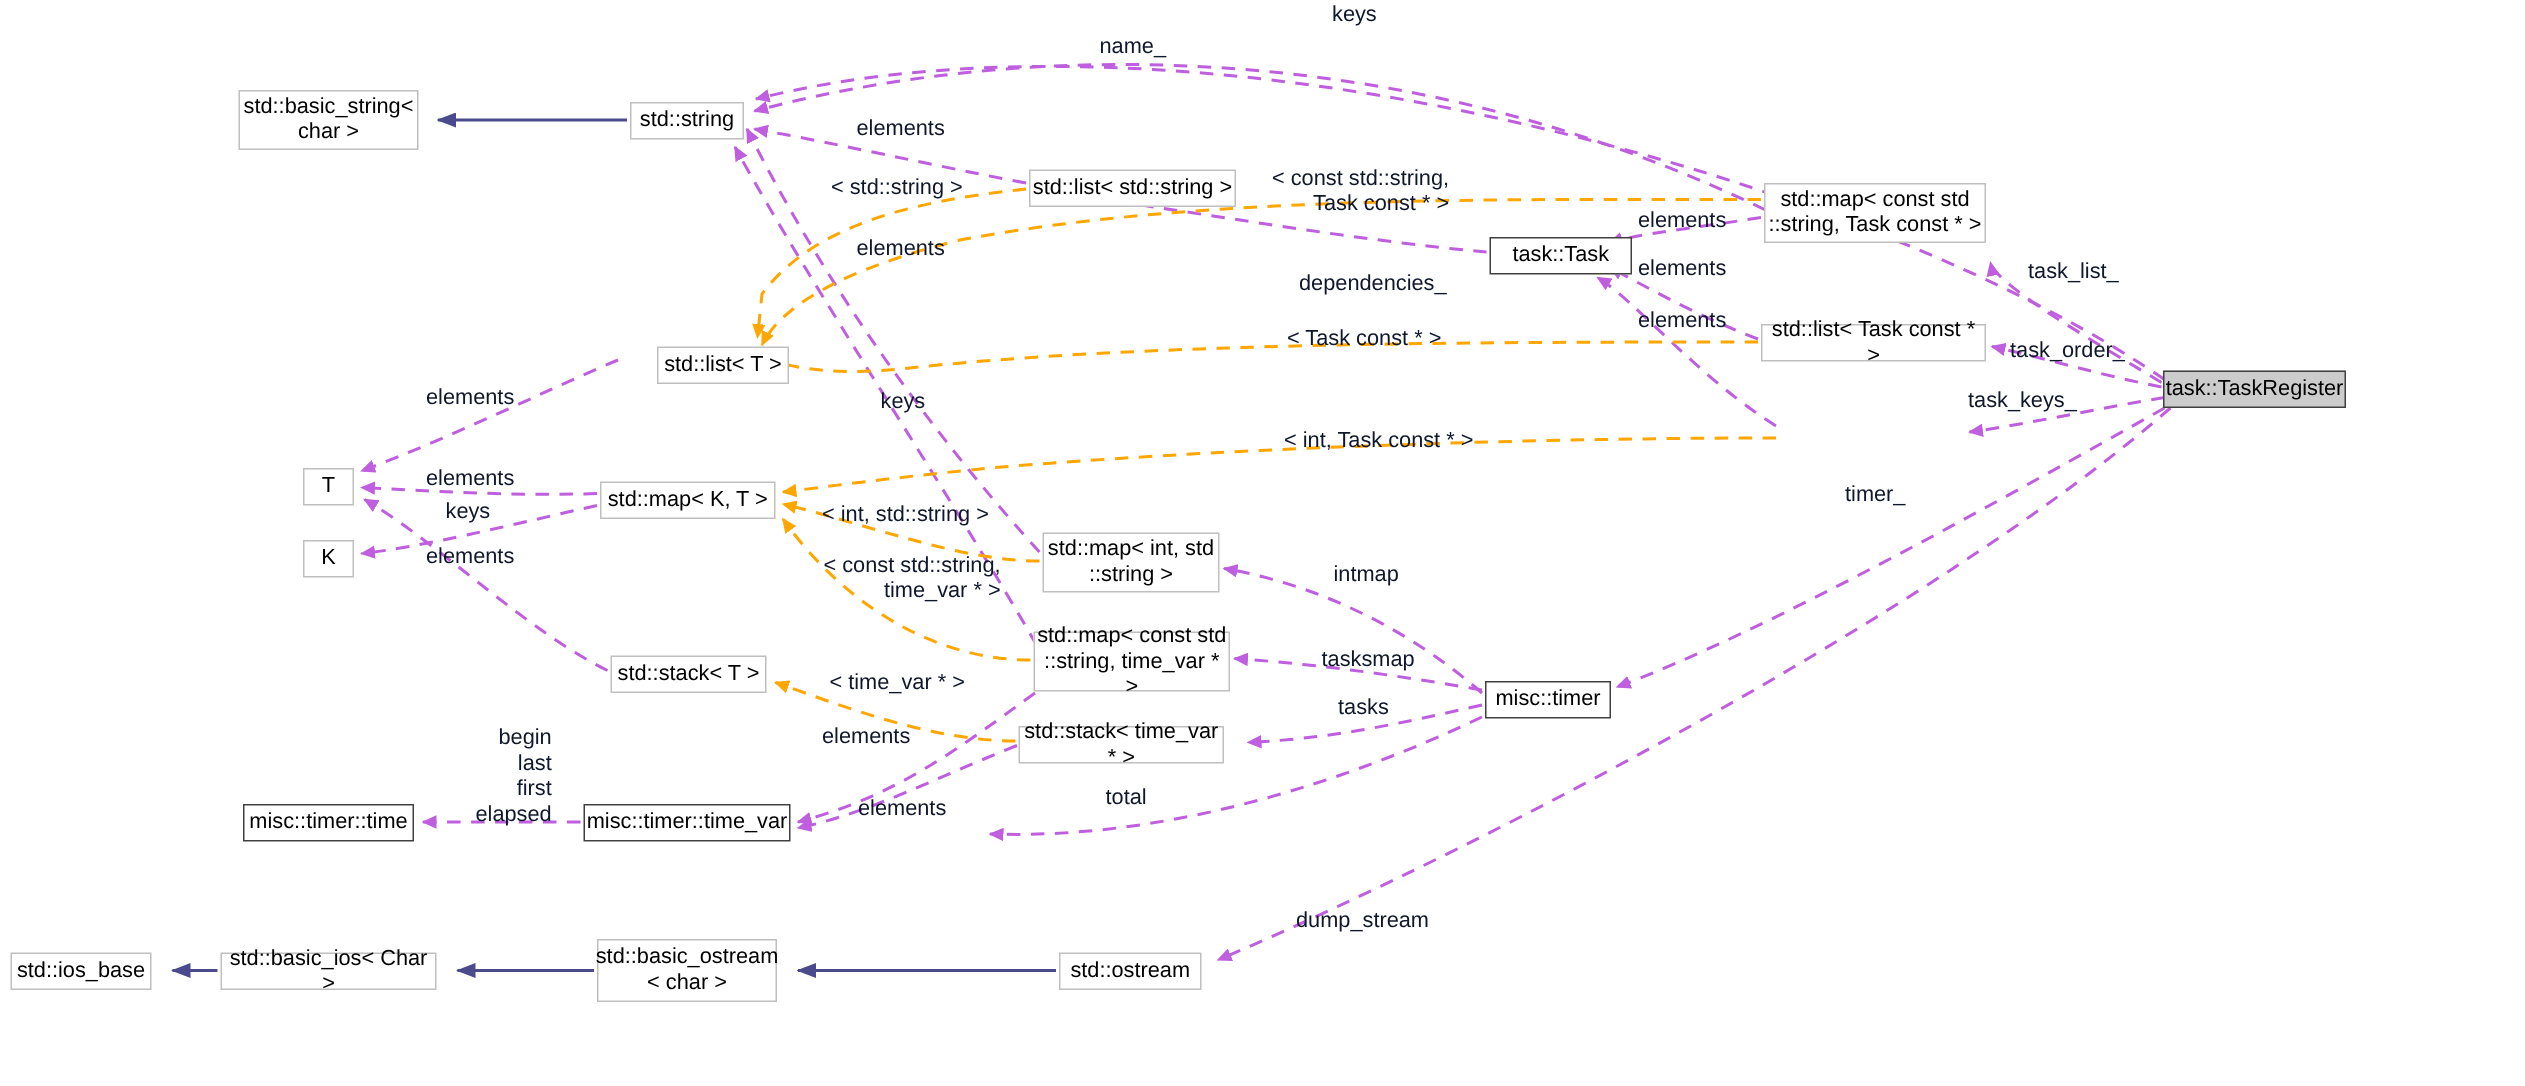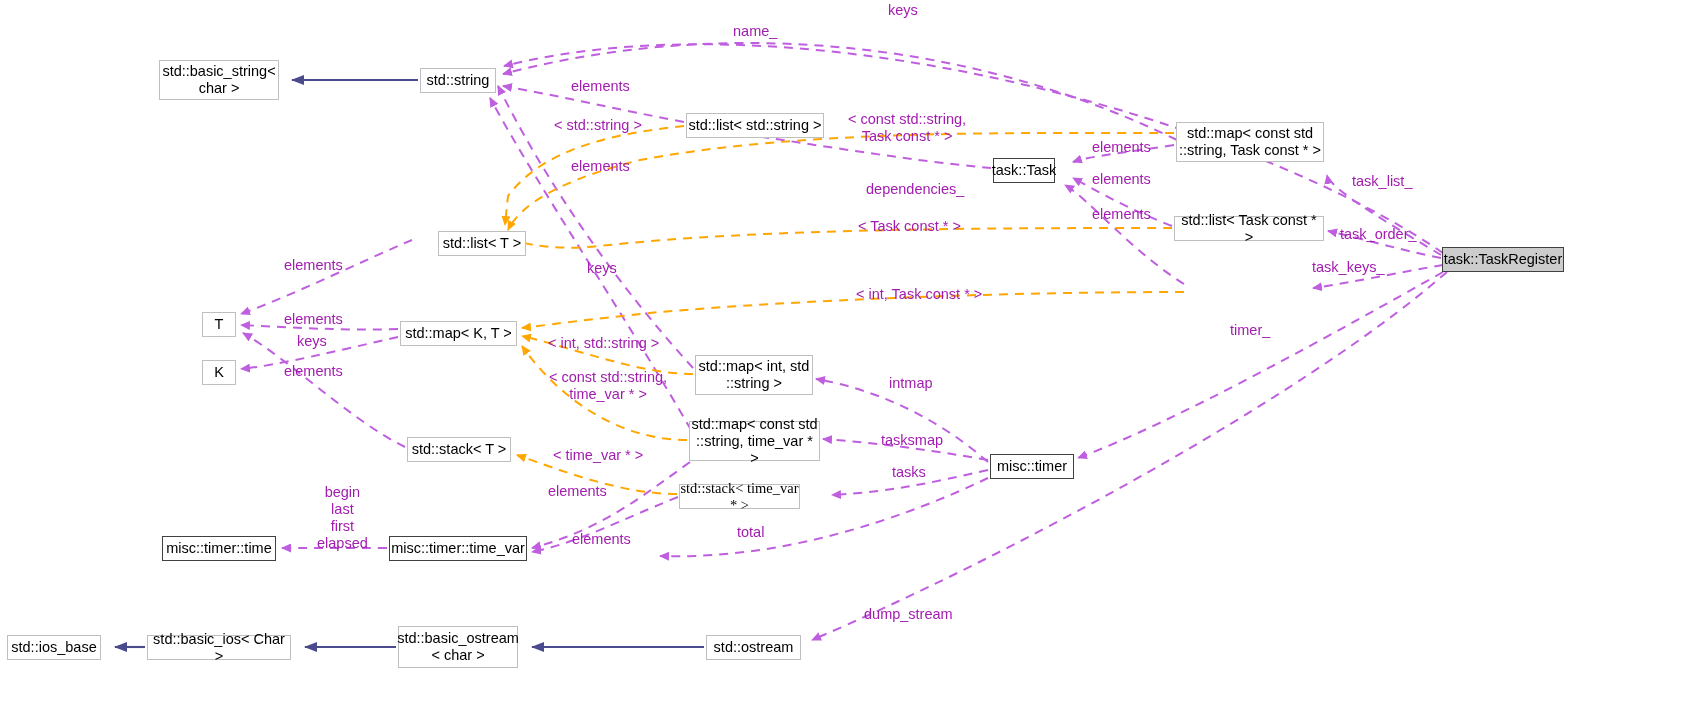--- a/index.html
+++ b/index.html
@@ -4,21 +4,21 @@
 <style>
   html,body{margin:0;padding:0;background:#ffffff;}
   body{font-family:"Liberation Sans", sans-serif;}
   #canvas{position:relative;width:1683px;height:724px;background:#fff;overflow:hidden;}
   svg#edges{position:absolute;left:0;top:0;width:1683px;height:724px;}
   .node{position:absolute;box-sizing:border-box;display:flex;align-items:center;justify-content:center;
         text-align:center;background:#ffffff;border:1px solid #bfbfbf;color:#000;font-size:14.5px;
         line-height:17px;white-space:pre-line;}
   .node.dark{border:1.5px solid #404040;}
   .node.current{border:1.5px solid #404040;background:#cccccc;}
-  .elabel{position:absolute;font-size:14.5px;color:#a21caf;line-height:17px;white-space:pre-line;text-align:center;}
+  .elabel{position:absolute;font-size:14.5px;color:#0f172a;line-height:17px;white-space:pre-line;text-align:right;}
 </style>
 </head>
 <body>
 
 <div id="canvas">
 
   <svg id="edges" viewBox="0 0 1683 724">
     <defs>
       <marker id="ahP" markerWidth="10" markerHeight="9" refX="9" refY="4.5" orient="auto" markerUnits="userSpaceOnUse">
         <path d="M0,0 L10,4.5 L0,9 z" fill="#bf5fdf"></path>
@@ -76,33 +76,33 @@
       <path d="M677,494 C620,494 560,470 517,455" marker-end="url(#ahO)"></path>
     </g>
   </svg>
 
   <div class="node" style="left:159px;top:60px;width:120px;height:40px;">std::basic_string&lt;
 char &gt;</div>
   <div class="node" style="left:420px;top:68px;width:76px;height:25px;">std::string</div>
   <div class="node" style="left:686px;top:113px;width:138px;height:25px;">std::list&lt; std::string &gt;</div>
   <div class="node" style="left:1176px;top:122px;width:148px;height:40px;">std::map&lt; const std
 ::string, Task const * &gt;</div>
-  <div class="node dark" style="left:993px;top:158px;width:62px;height:25px;text-align:right;">task::Task</div>
+  <div class="node dark" style="left:993px;top:158px;width:95px;height:25px;text-align:right;">task::Task</div>
   <div class="node" style="left:1174px;top:216px;width:150px;height:25px;">std::list&lt; Task const * &gt;</div>
   <div class="node current" style="left:1442px;top:247px;width:122px;height:25px;">task::TaskRegister</div>
   <div class="node" style="left:414px;top:231px;width:88px;height:25px;margin-left:24px;">std::list&lt; T &gt;</div>
   <div class="node" style="left:202px;top:312px;width:34px;height:25px;">T</div>
   <div class="node" style="left:202px;top:360px;width:34px;height:25px;">K</div>
   <div class="node" style="left:400px;top:321px;width:117px;height:25px;">std::map&lt; K, T &gt;</div>
   <div class="node" style="left:695px;top:355px;width:118px;height:40px;">std::map&lt; int, std
 ::string &gt;</div>
   <div class="node" style="left:689px;top:421px;width:131px;height:40px;">std::map&lt; const std
 ::string, time_var * &gt;</div>
   <div class="node" style="left:407px;top:437px;width:104px;height:25px;">std::stack&lt; T &gt;</div>
-  <div class="node" style="left:679px;top:484px;width:121px;height:25px;font-family:Liberation Serif, serif;">std::stack&lt; time_var * &gt;</div>
+  <div class="node" style="left:679px;top:484px;width:137px;height:25px;">std::stack&lt; time_var * &gt;</div>
   <div class="node dark" style="left:990px;top:454px;width:84px;height:25px;">misc::timer</div>
   <div class="node dark" style="left:162px;top:536px;width:114px;height:25px;">misc::timer::time</div>
   <div class="node dark" style="left:389px;top:536px;width:138px;height:25px;">misc::timer::time_var</div>
   <div class="node" style="left:7px;top:635px;width:94px;height:25px;">std::ios_base</div>
   <div class="node" style="left:147px;top:635px;width:144px;height:25px;">std::basic_ios&lt; Char &gt;</div>
   <div class="node" style="left:398px;top:626px;width:120px;height:42px;">std::basic_ostream
 &lt; char &gt;</div>
   <div class="node" style="left:706px;top:635px;width:95px;height:25px;">std::ostream</div>
 
   <div class="elabel" style="left:888px;top:2px;">keys</div>

